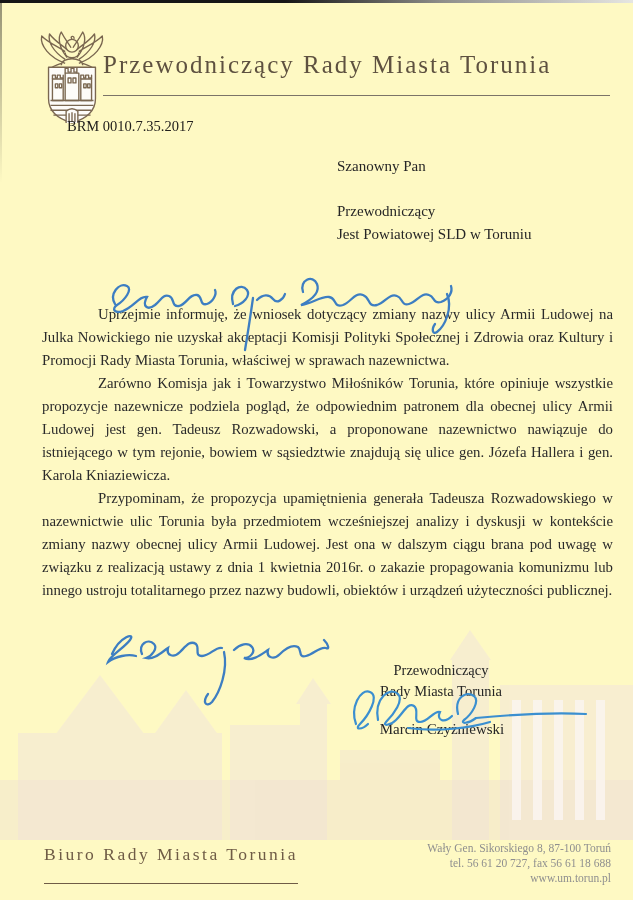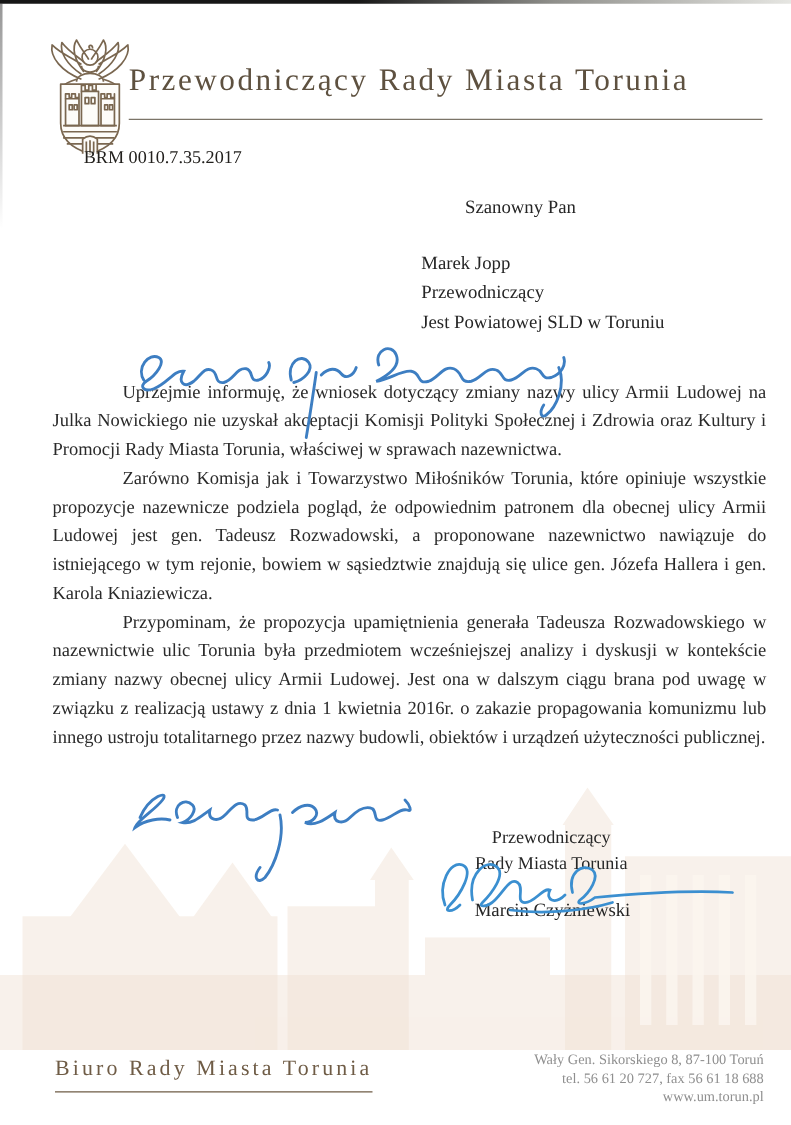--- a/index.html
+++ b/index.html
@@ -1,18 +1,18 @@
 <!DOCTYPE html>
 <html lang="pl"><head>
 <meta charset="utf-8">
 <style>
   html,body{margin:0;padding:0;background:#e9e9e7;}
   .page{
     position:relative;width:633px;height:900px;margin:0 auto;
-    background:#ffffff;overflow:hidden;
+    background:#fef9c3;overflow:hidden;
     border-right:1px solid #cfcfc9;
     font-family:"Liberation Serif", serif;color:#262626;
   }
   
   .scan-top{position:absolute;top:0;left:0;width:100%;height:3px;z-index:5;
     background:linear-gradient(to right,#161616,#161616 45%,#8f8f8b 70%,#e6e6e2 100%);}
   .scan-left{position:absolute;top:3px;left:0;width:2px;height:180px;z-index:5;opacity:.45;
     background:linear-gradient(#161616,rgba(22,22,22,0));}
   
   .watermark{position:absolute;left:0;top:630px;width:633px;height:210px;z-index:0;pointer-events:none;}
@@ -22,39 +22,39 @@
     position:absolute;left:103px;top:51px;width:520px;z-index:2;
     font-size:25px;font-weight:500;letter-spacing:2px;color:#5e5140;white-space:nowrap;
   }
   .title-rule{position:absolute;left:103px;top:95px;width:507px;height:0;
     border-top:1.6px solid #7b7468;z-index:2;}
   .date-line{position:absolute;left:282px;top:99px;width:220px;text-align:center;
     font-size:14.5px;color:#22201d;z-index:2;}
   .ref-no{position:absolute;left:67px;top:118px;font-size:14.5px;color:#22201d;z-index:2;}
   
   .recipient{position:absolute;left:337px;top:155px;font-size:15px;line-height:23.5px;z-index:2;}
-  .recipient .r-salutation{margin-bottom:21px;margin-left:35px;}
+  .recipient .r-salutation{margin-bottom:21px;}
   
   .body-text{position:absolute;left:42px;top:303px;width:571px;z-index:1;
     font-size:14.8px;line-height:23px;text-align:justify;color:#2a2a2a;}
   .body-text p{margin:0;text-indent:56px;}
   
   .hw{position:absolute;z-index:3;pointer-events:none;}
   .hw-greeting{left:95px;top:264px;width:370px;height:95px;}
   .hw-closing{left:98px;top:620px;width:250px;height:95px;}
   .hw-signature{left:348px;top:684px;width:245px;height:50px;}
   
   .sig-block{position:absolute;left:360px;top:660px;width:162px;text-align:center;
     font-size:14.5px;line-height:20.5px;z-index:2;}
   .sig-name{position:absolute;left:352px;top:721px;width:180px;text-align:center;
     font-size:15px;z-index:2;}
   
   .footer-office{position:absolute;left:44px;top:844px;z-index:2;
     font-size:17.5px;letter-spacing:2.5px;color:#6f5c46;font-weight:500;
-    padding-bottom:8px;border-bottom:1.5px solid #6f5c46;}
+    padding-bottom:18px;border-bottom:1.5px solid #6f5c46;}
   .footer-contact{position:absolute;right:22px;top:841px;width:280px;text-align:right;z-index:2;
     font-family:Liberation Serif, serif;font-size:11.5px;line-height:15px;color:#8f8f8f;}
 </style>
 </head>
 <body>
 
 <div class="page">
 
   <div class="scan-top"></div>
   <div class="scan-left"></div>
@@ -114,21 +114,20 @@
     <path d="M39,95 v-12 q6,-5 12,0 v12" fill="#fdfcf9"></path>
     <path d="M42,85 v9 M45,84 v10 M48,85 v9"></path>
   </svg>
 
   <div class="title">Przewodniczący Rady Miasta Torunia</div>
   <div class="title-rule"></div>
   <div class="ref-no">BRM 0010.7.35.2017</div>
 
   <div class="recipient">
     <div class="r-salutation">Szanowny Pan</div>
-    <div>Marek Jopp</div>
     <div>Przewodniczący</div>
     <div>Jest Powiatowej SLD w Toruniu</div>
   </div>
 
   <svg class="hw hw-greeting" viewBox="0 0 370 95" fill="none" stroke="#3d7ec2" stroke-width="2.3" stroke-linecap="round" aria-label="Szanowny Panie Przewodniczący">
     <path d="M20,40 C14,30 24,18 32,22 C38,25 30,36 22,41 C16,45 20,50 28,47 C40,42 44,32 52,33 C47,42 52,47 60,41 C66,36 68,30 74,32 C80,34 76,43 84,42 C92,40 94,30 102,31 C108,32 104,42 112,40 C118,38 122,30 120,26"></path>
     <path d="M138,40 C134,26 146,18 152,26 C156,32 148,40 140,42"></path>
     <path d="M158,34 C156,48 153,68 150,86"></path>
     <path d="M162,36 C168,30 174,30 178,35 C182,40 188,36 190,30"></path>
     <path d="M208,28 C204,16 218,10 222,20 C226,30 212,38 206,41 C216,40 226,32 234,33 C242,34 238,44 248,41 C256,38 260,28 268,31 C276,34 272,43 282,41 C290,39 294,29 302,32 C308,34 306,42 314,40 C322,38 326,28 334,31 C340,33 338,40 346,38 C354,35 358,28 356,22"></path>

